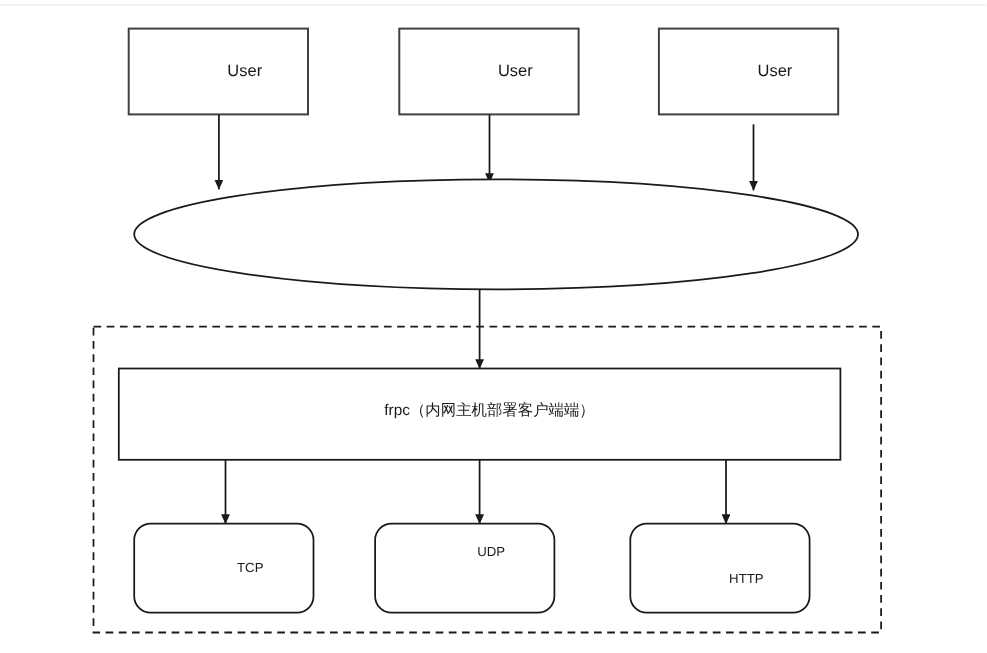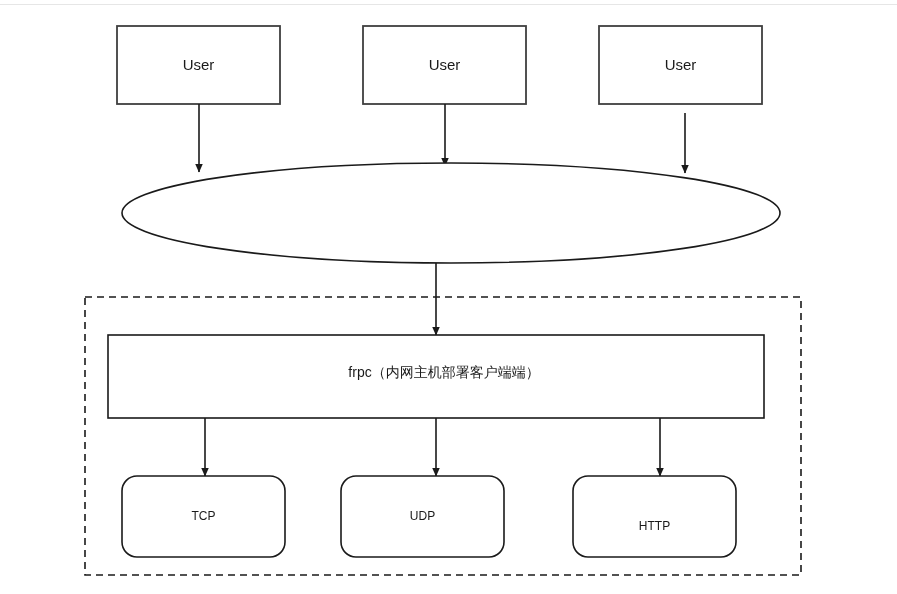--- a/index.html
+++ b/index.html
@@ -36,20 +36,21 @@
     position: absolute;
     display: flex;
     align-items: center;
     justify-content: center;
     text-align: left;
     color: #1a1a1a;
     font-size: 15px;
     line-height: 1.3;
     pointer-events: none;
     white-space: nowrap;
+    margin-left: 24px;
   }
   .label-user   { font-size: 15px; }
   .label-proto  { font-size: 12px; }
   .label-frps   { font-size: 14px; }
   .label-frpc   { font-size: 14px; }
 </style>
 </head>
 <body>
 
 <div id="canvas">
@@ -86,19 +87,19 @@
     <rect x="122" y="476" width="163" height="81" rx="15" ry="15" fill="#ffffff" stroke="#1a1a1a" stroke-width="1.6"></rect>
     <rect x="341" y="476" width="163" height="81" rx="15" ry="15" fill="#ffffff" stroke="#1a1a1a" stroke-width="1.6"></rect>
     <rect x="573" y="476" width="163" height="81" rx="15" ry="15" fill="#ffffff" stroke="#1a1a1a" stroke-width="1.6"></rect>
   </svg>
 
   <div class="node-label label-user" style="left:117px; top:26px; width:163px; height:78px;">User</div>
   <div class="node-label label-user" style="left:363px; top:26px; width:163px; height:78px;">User</div>
   <div class="node-label label-user" style="left:599px; top:26px; width:163px; height:78px;">User</div>
 
 
-  <div class="node-label label-frpc" style="left:116px; top:335px; width:656px; height:74px;">frpc（内网主机部署客户端端）</div>
+  <div class="node-label label-frpc" style="left:93px; top:335px; width:656px; height:74px;">frpc（内网主机部署客户端端）</div>
 
   <div class="node-label label-proto" style="left:122px; top:476px; width:163px; height:81px;">TCP</div>
-  <div class="node-label label-proto" style="left:341px; top:476px; width:163px; height:81px;">UDP</div>
+  <div class="node-label label-proto" style="left:341px; top:461px; width:163px; height:81px;">UDP</div>
   <div class="node-label label-proto" style="left:573px; top:476px; width:163px; height:101px;">HTTP</div>
 
 </div>
 
 </body></html>

